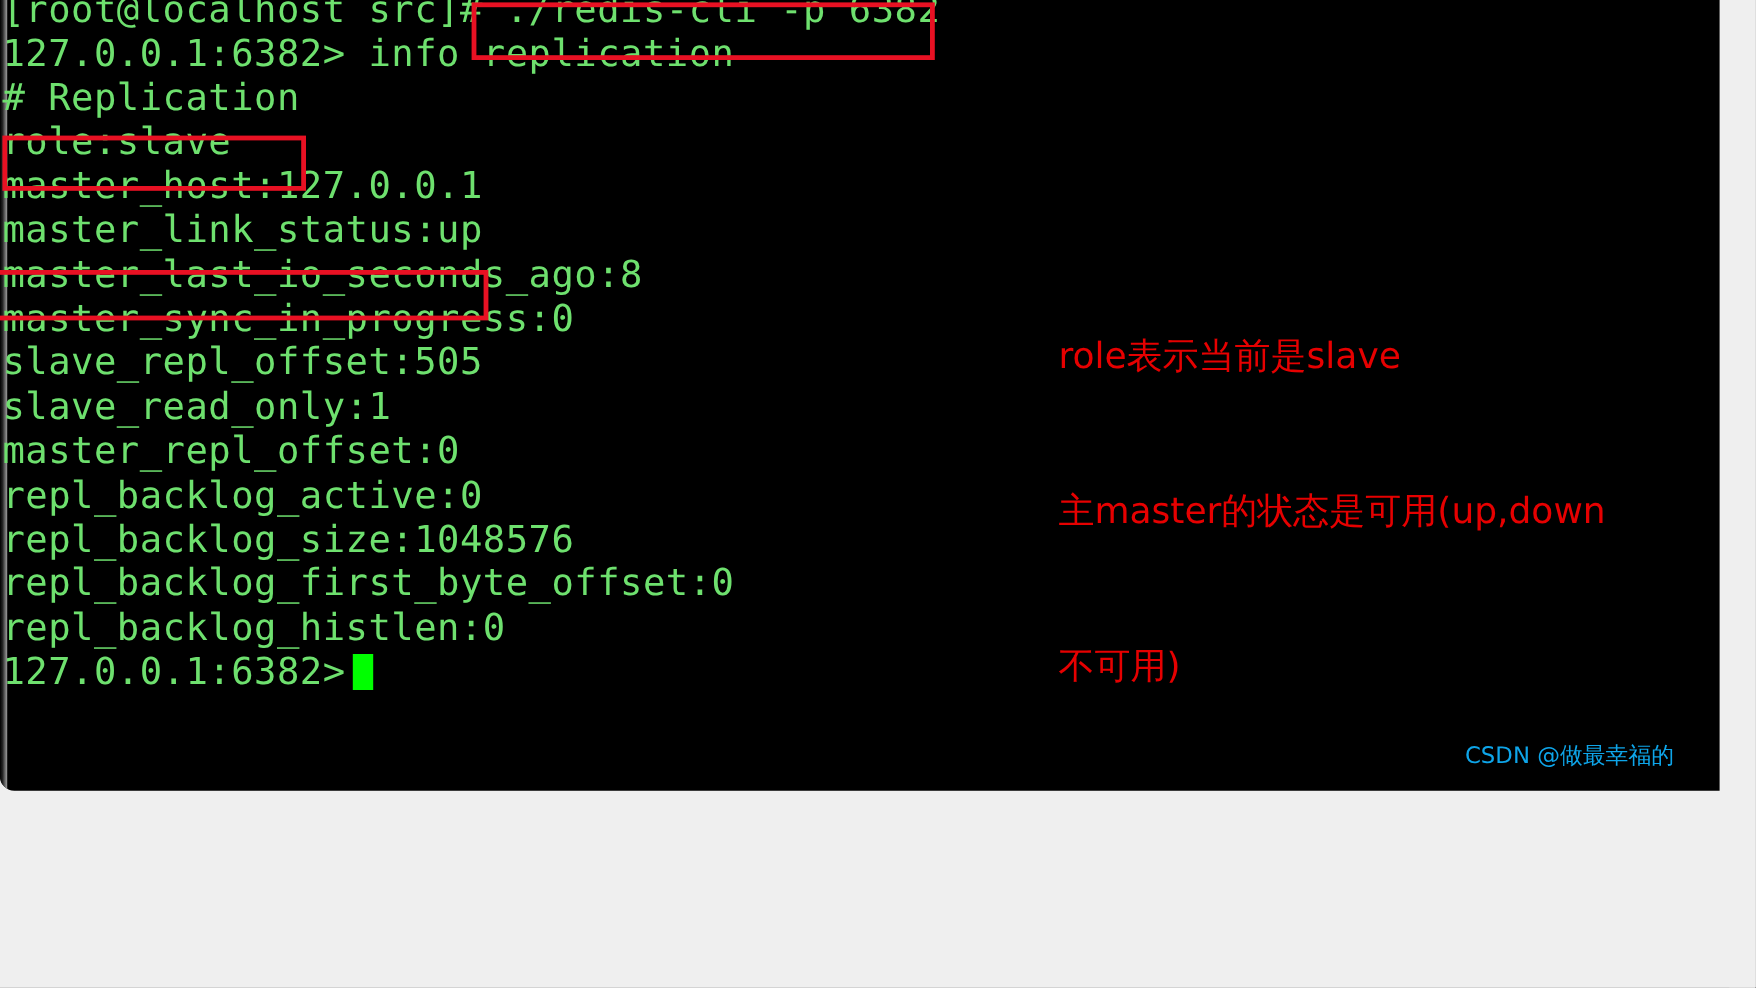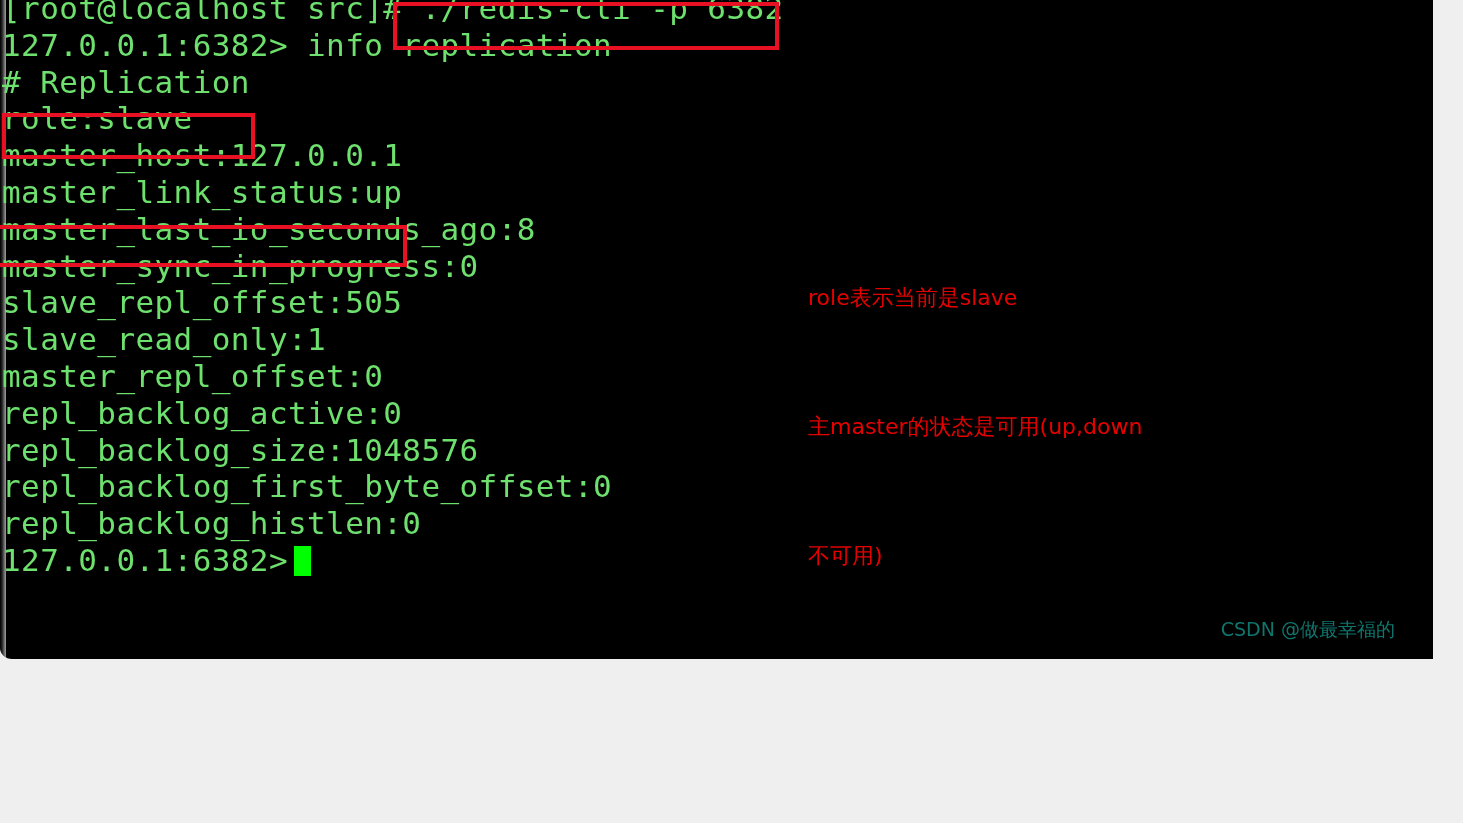--- a/index.html
+++ b/index.html
@@ -70,36 +70,36 @@
     border: 4px solid #e81123;
     box-sizing: border-box;
     pointer-events: none;
   }
   #box-cmd   { left: 393px; top: 2px;   width: 386px; height: 48px; }
   #box-role  { left: 2px;   top: 113px; width: 253px; height: 46px; }
   #box-link  { left: -4px;  top: 225px; width: 411px; height: 42px; }
   
   #annotation {
     position: absolute;
-    left: 808px;
+    left: 882px;
     top: 190px;
     width: 520px;
     color: #e60000;
     font-family: "DejaVu Sans", sans-serif;
-    font-size: 22px;
+    font-size: 30px;
     line-height: 43px;
     white-space: pre;
   }
   #annotation div { white-space: pre; }
   
   #watermark {
     position: absolute;
     right: 38px;
     bottom: 16px;
-    color: #0f766e;
+    color: #0ea5e9;
     font-family: "DejaVu Sans", sans-serif;
     font-size: 19px;
     white-space: pre;
   }
   
   #scroll-track {
     position: absolute;
     left: 1441px;
     top: 0px;
     width: 22px;

